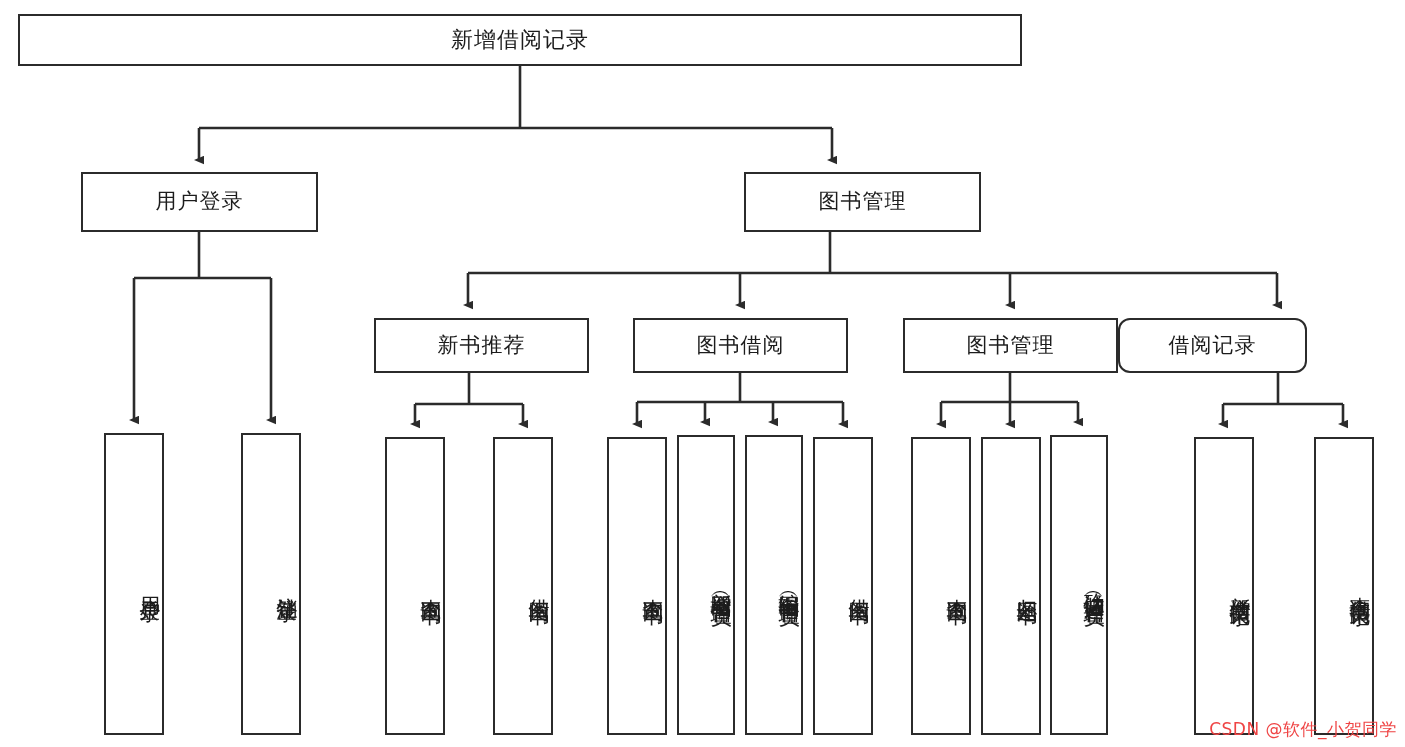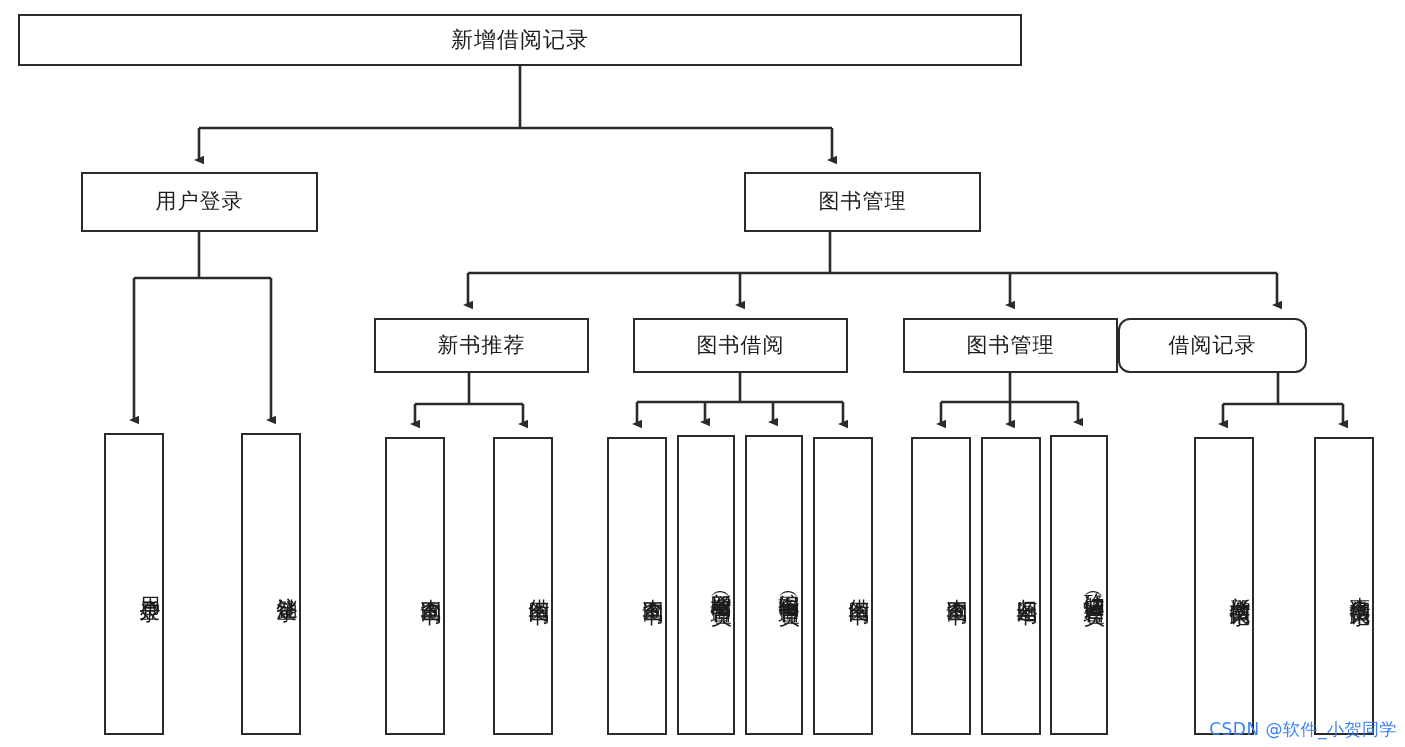--- a/index.html
+++ b/index.html
@@ -58,21 +58,21 @@
   }
   .node.v > span {
     writing-mode: vertical-rl;
     text-orientation: upright;
   }
   #watermark {
     position: absolute;
     right: 8px;
     bottom: 6px;
     font-size: 17px;
-    color: #3b82f6;
+    color: #ef4444;
     letter-spacing: 0.5px;
     z-index: 5;
     white-space: nowrap;
     font-family: "DejaVu Sans", "Liberation Sans", sans-serif;
   }
 </style>
 </head>
 <body>
 
 <div id="canvas">

